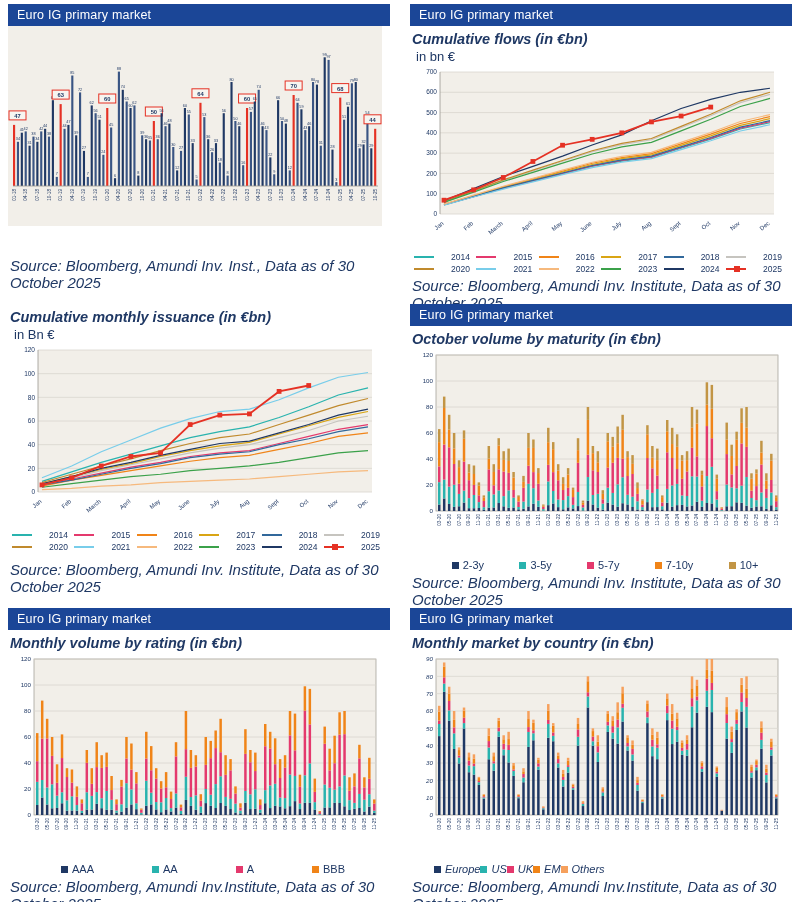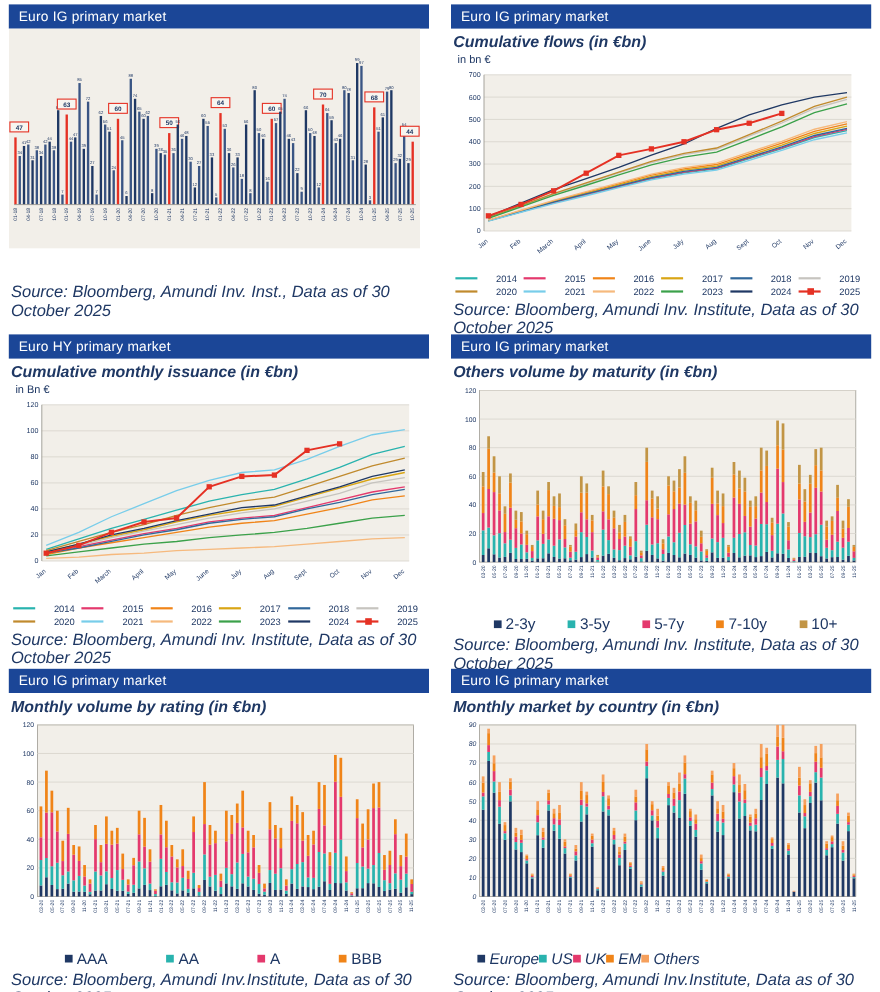--- a/index.html
+++ b/index.html
@@ -3,28 +3,28 @@
 <meta charset="utf-8">
 <style>
   html,body{margin:0;padding:0;background:#fff;}
   body{font-family:"Liberation Sans","DejaVu Sans",sans-serif;width:800px;}
   .page{width:800px;height:902px;box-sizing:border-box;padding:4px 8px 6px;display:grid;
         grid-template-columns:382px 382px;grid-template-rows:288px 292px 286px;
         column-gap:20px;row-gap:12px;overflow:hidden;}
   .panel{display:flex;flex-direction:column;min-width:0;}
   .hdr{background:#1b4697;color:#fff;font-size:12.5px;padding:4px 10px 4px 9px;letter-spacing:.2px;}
   .ttl{color:#1f3864;font-size:14.5px;font-style:italic;font-weight:bold;margin:5px 2px 2px 2px;}
-  .unit{color:#1f3864;font-size:10px;margin:0 0 0 6px;}
+  .unit{color:#1f3864;font-size:13px;margin:0 0 0 6px;}
   .chart{flex:0 0 auto;}
   .chart svg{display:block;}
   .legend{display:flex;flex-wrap:wrap;align-items:center;margin:1px 0 0 4px;}
   .legend.two{padding-right:2px;}
   .lg-item{display:flex;align-items:center;margin:1px 0 1px 0;color:#1f3864;}
   .lg-line .lg-item{width:16.6%;box-sizing:border-box;font-size:8.5px;gap:12px;}
-  .lg-sq .lg-item{font-size:14px;margin-right:0;}
+  .lg-sq .lg-item{font-size:11px;margin-right:0;}
   .lg-swatch-line{display:inline-block;width:20px;height:2px;margin-right:5px;position:relative;flex:0 0 auto;}
   .lg-swatch-line .mk{position:absolute;left:8px;top:-2px;width:6px;height:6px;}
   .lg-swatch-sq{display:inline-block;width:7px;height:7px;margin-right:4px;flex:0 0 auto;}
   .src{margin-top:auto;color:#1f3864;font-size:15px;font-style:italic;padding:2px 0 1px 2px;}
   .italic-lg .lg-item{font-style:italic;}
 </style>
 </head>
 <body>
 
 <div class="page">
@@ -378,21 +378,20 @@
               <span class="mk" style="background: rgb(229, 49, 36);"></span>
             </span>
             <span>2025</span>
           </span>
         </div>
       </div>
     <div class="src">Source: Bloomberg, Amundi Inv. Institute, Data as of 30 October 2025</div>
   </section>
 
   <section class="panel">
-    <div class="hdr">Euro HY primary market</div>
     <h2 class="ttl">Cumulative monthly issuance (in €bn)</h2>
     <div class="unit">in Bn €</div>
     <div class="chart">
         <svg width="374" height="186" viewBox="0 0 374 186">
           <rect x="30" y="8" width="334" height="142" fill="#f2efe9"></rect>
           <line x1="30" y1="150" x2="364" y2="150" stroke="#d9d6ce" stroke-width="0.8"></line>
           <text x="27" y="152.2" fill="#1f3864" font-size="6.5" text-anchor="end">0</text>
           <line x1="30" y1="126.33333333333334" x2="364" y2="126.33333333333334" stroke="#d9d6ce" stroke-width="0.8"></line>
           <text x="27" y="128.53333333333333" fill="#1f3864" font-size="6.5" text-anchor="end">20</text>
           <line x1="30" y1="102.66666666666667" x2="364" y2="102.66666666666667" stroke="#d9d6ce" stroke-width="0.8"></line>
@@ -492,21 +491,21 @@
             </span>
             <span>2025</span>
           </span>
         </div>
       </div>
     <div class="src">Source: Bloomberg, Amundi Inv. Institute, Data as of 30 October 2025</div>
   </section>
 
   <section class="panel">
     <div class="hdr">Euro IG primary market</div>
-    <h2 class="ttl">Others volume by maturity (in €bn)</h2>
+    <h2 class="ttl">October volume by maturity (in €bn)</h2>
     <div class="chart">
         <svg width="374" height="208" viewBox="0 0 374 208">
           <rect x="26" y="6" width="342" height="156" fill="#f2efe9" stroke="#9a978f" stroke-width="0.7"></rect>
           <line x1="26" y1="136" x2="368" y2="136" stroke="#d9d6ce" stroke-width="0.8"></line>
           <line x1="26" y1="110" x2="368" y2="110" stroke="#d9d6ce" stroke-width="0.8"></line>
           <line x1="26" y1="84" x2="368" y2="84" stroke="#d9d6ce" stroke-width="0.8"></line>
           <line x1="26" y1="58" x2="368" y2="58" stroke="#d9d6ce" stroke-width="0.8"></line>
           <line x1="26" y1="32" x2="368" y2="32" stroke="#d9d6ce" stroke-width="0.8"></line>
           <line x1="26" y1="6" x2="368" y2="6" stroke="#d9d6ce" stroke-width="0.8"></line>
           <text x="23" y="164.2" fill="#1f3864" font-size="6.2" text-anchor="end" font-style="normal">0</text>

